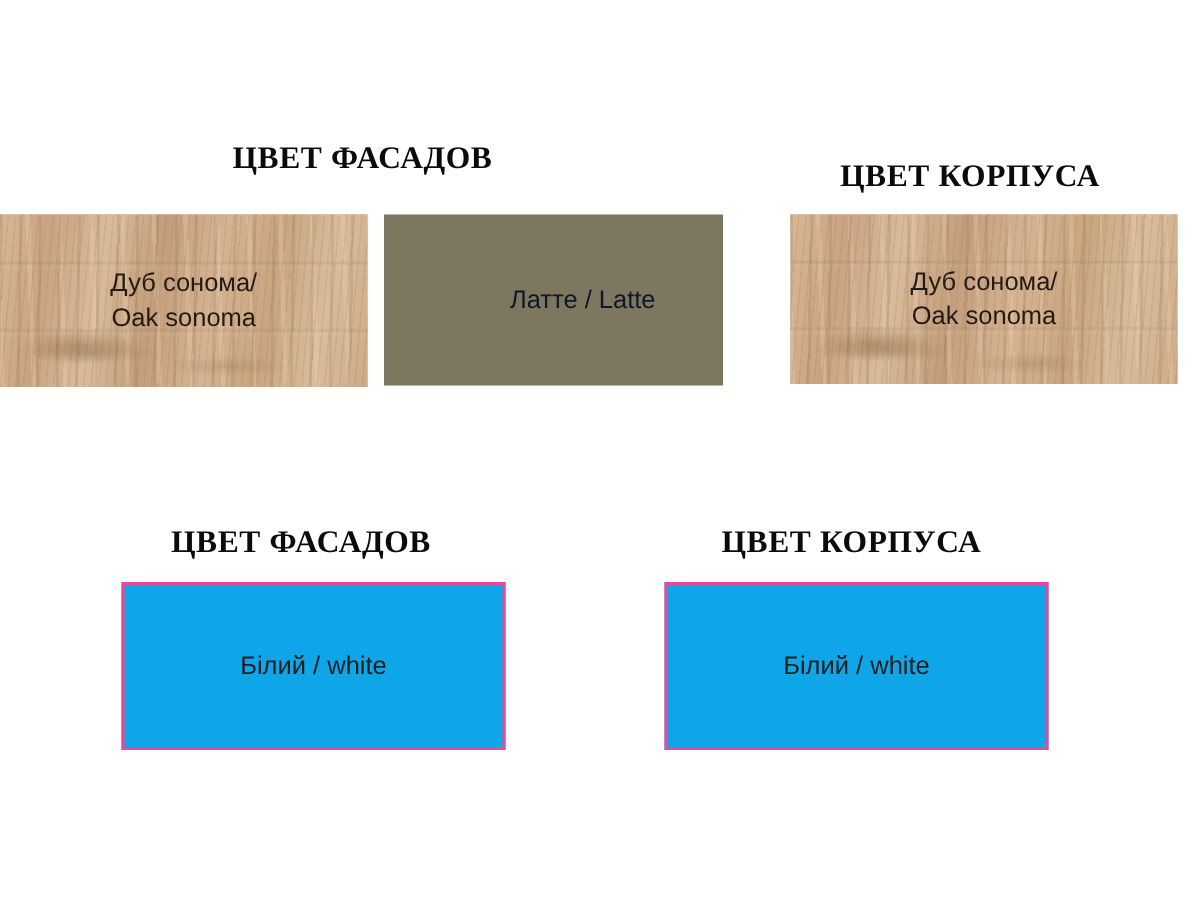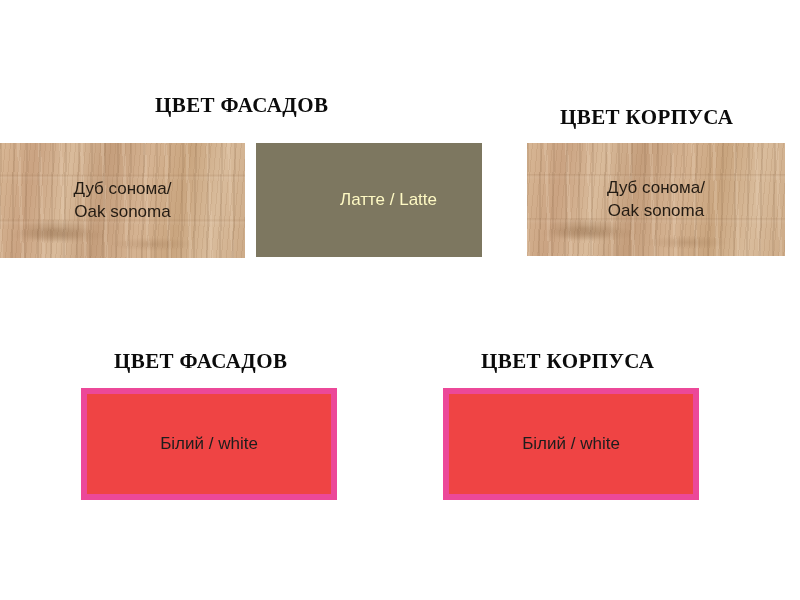--- a/index.html
+++ b/index.html
@@ -105,35 +105,35 @@
   }
   .wood .swatch-label {
     color: #231b13;
     font-weight: 400;
   }
 
   .latte {
     background-color: #7d7760;
   }
   .latte .swatch-label {
-    color: #fef9c3;
+    color: #0f172a;
     font-weight: 400;
     margin-left: 39px;
   }
 
   #swatch-facade-oak   { left: 0px;   top: 143px; width: 245px; height: 115px; }
   #swatch-facade-latte { left: 256px; top: 143px; width: 226px; height: 114px; }
   #swatch-corpus-oak   { left: 527px; top: 143px; width: 258px; height: 113px; }
 
   
   .white-box {
     position: absolute;
     box-sizing: border-box;
-    background: #ef4444;
-    border: 6px solid #ec4899;
+    background: #0ea5e9;
+    border: 2px solid #ec4899;
     display: flex;
     align-items: center;
     justify-content: center;
   }
   .white-box .swatch-label {
     color: #1d1d1d;
     font-size: 17px;
   }
   #box-facade-white { left: 81px;  top: 388px; width: 256px; height: 112px; }
   #box-corpus-white { left: 443px; top: 388px; width: 256px; height: 112px; }

